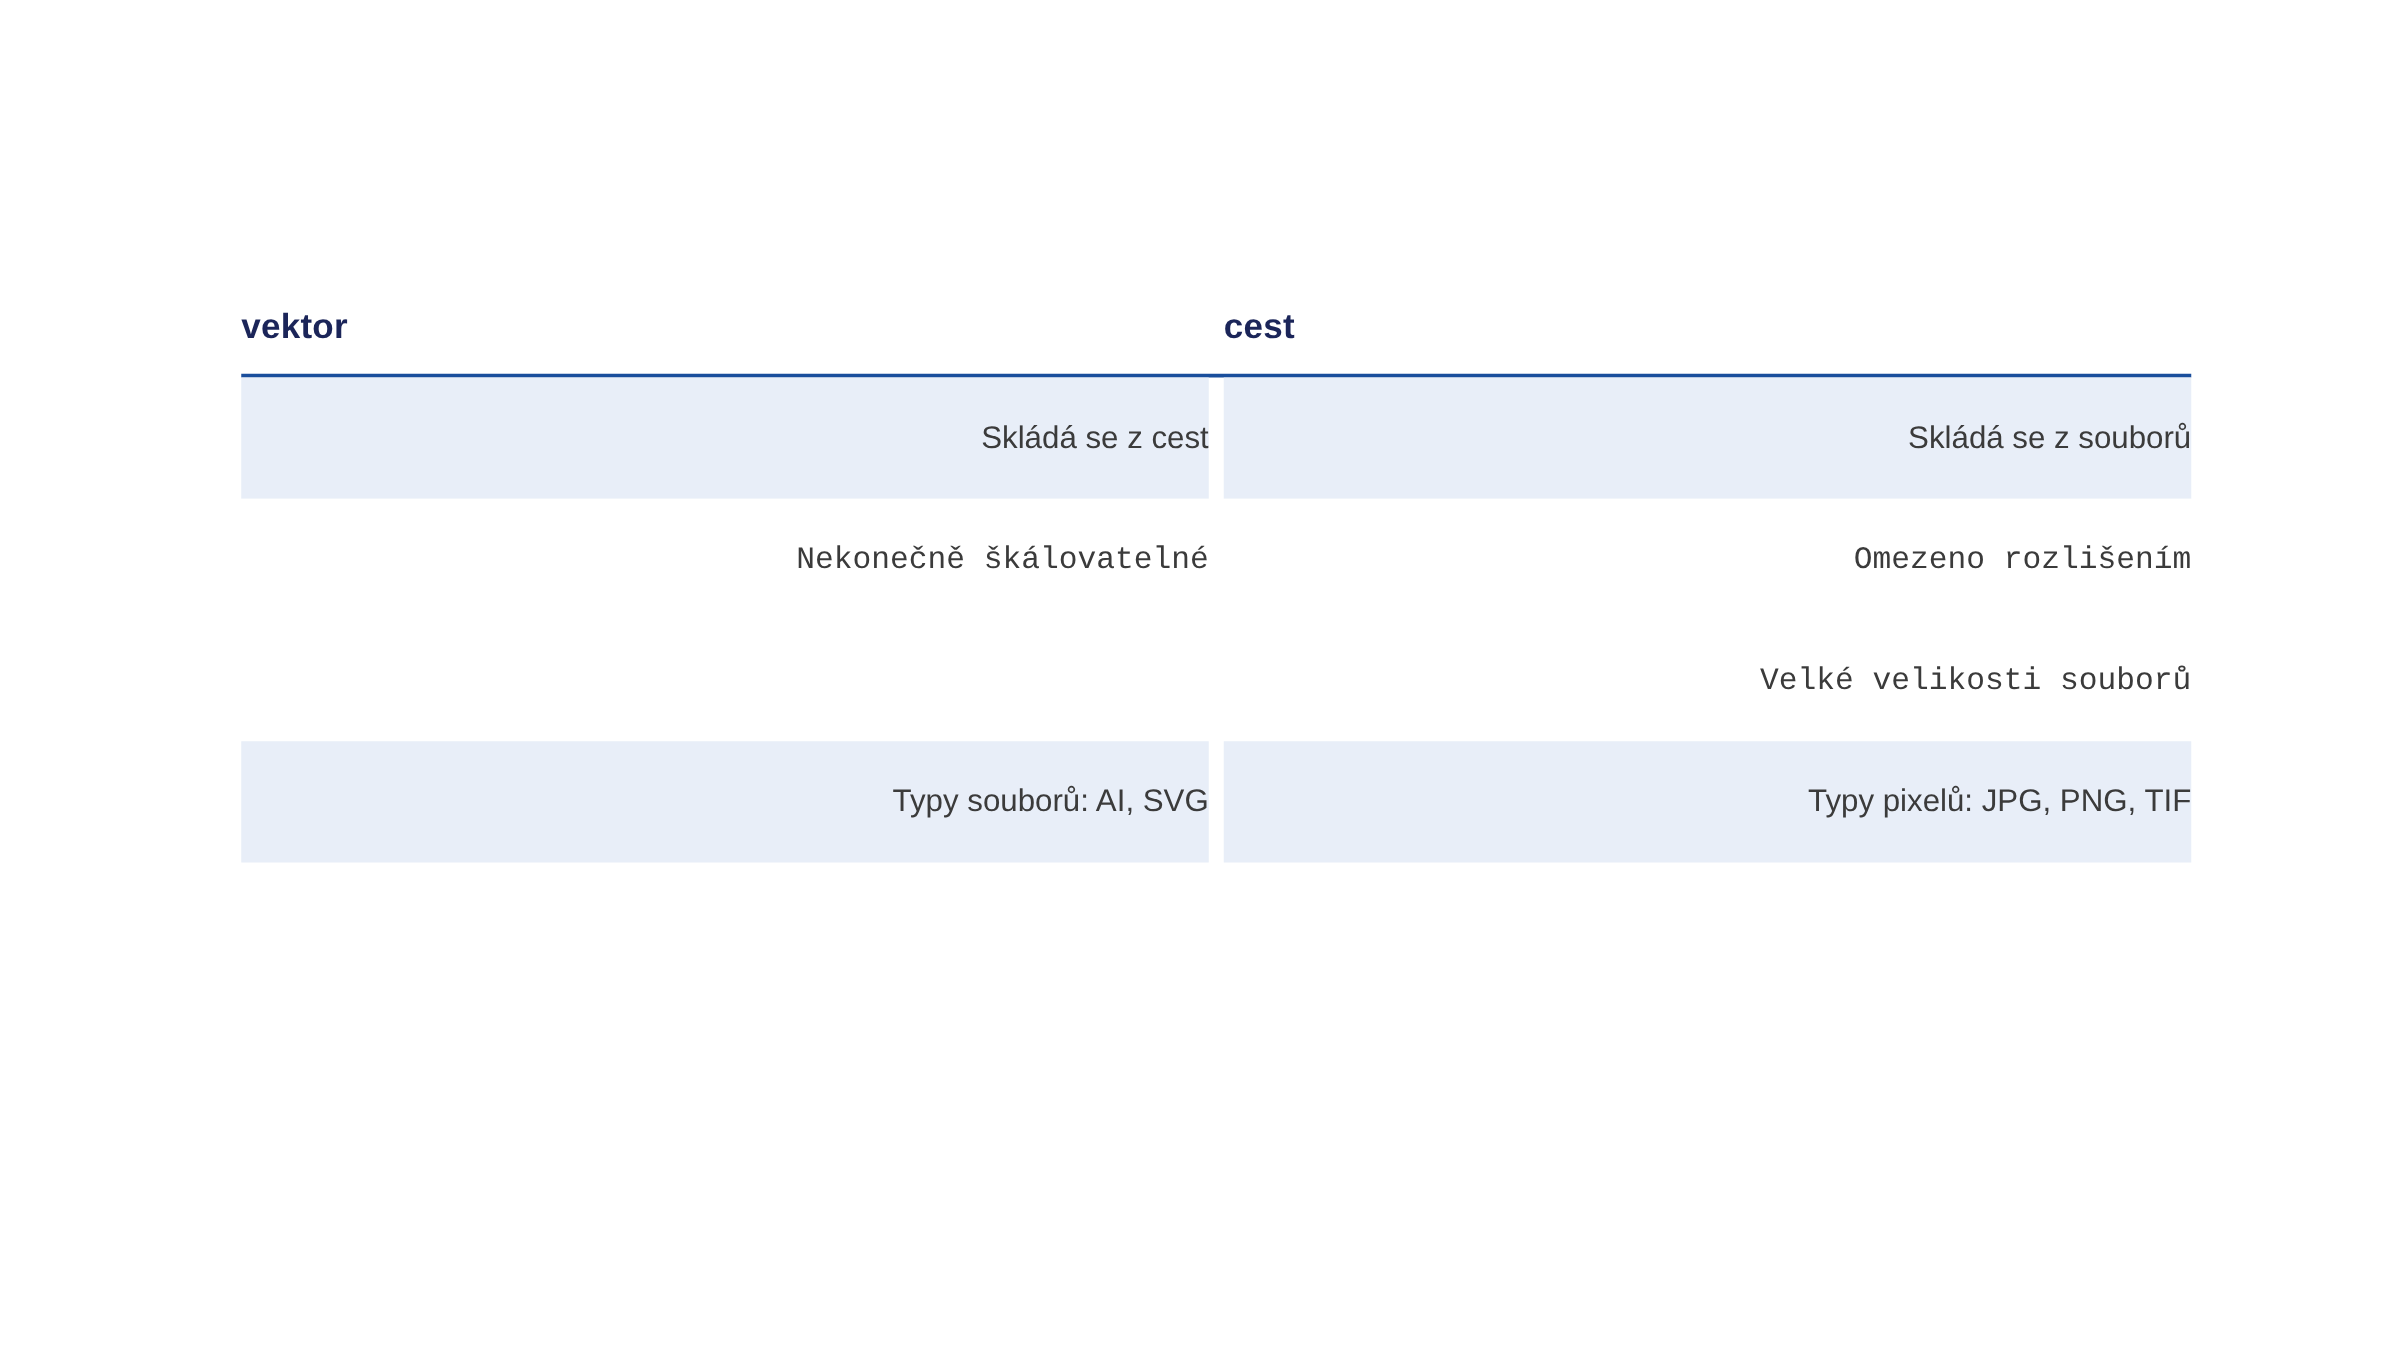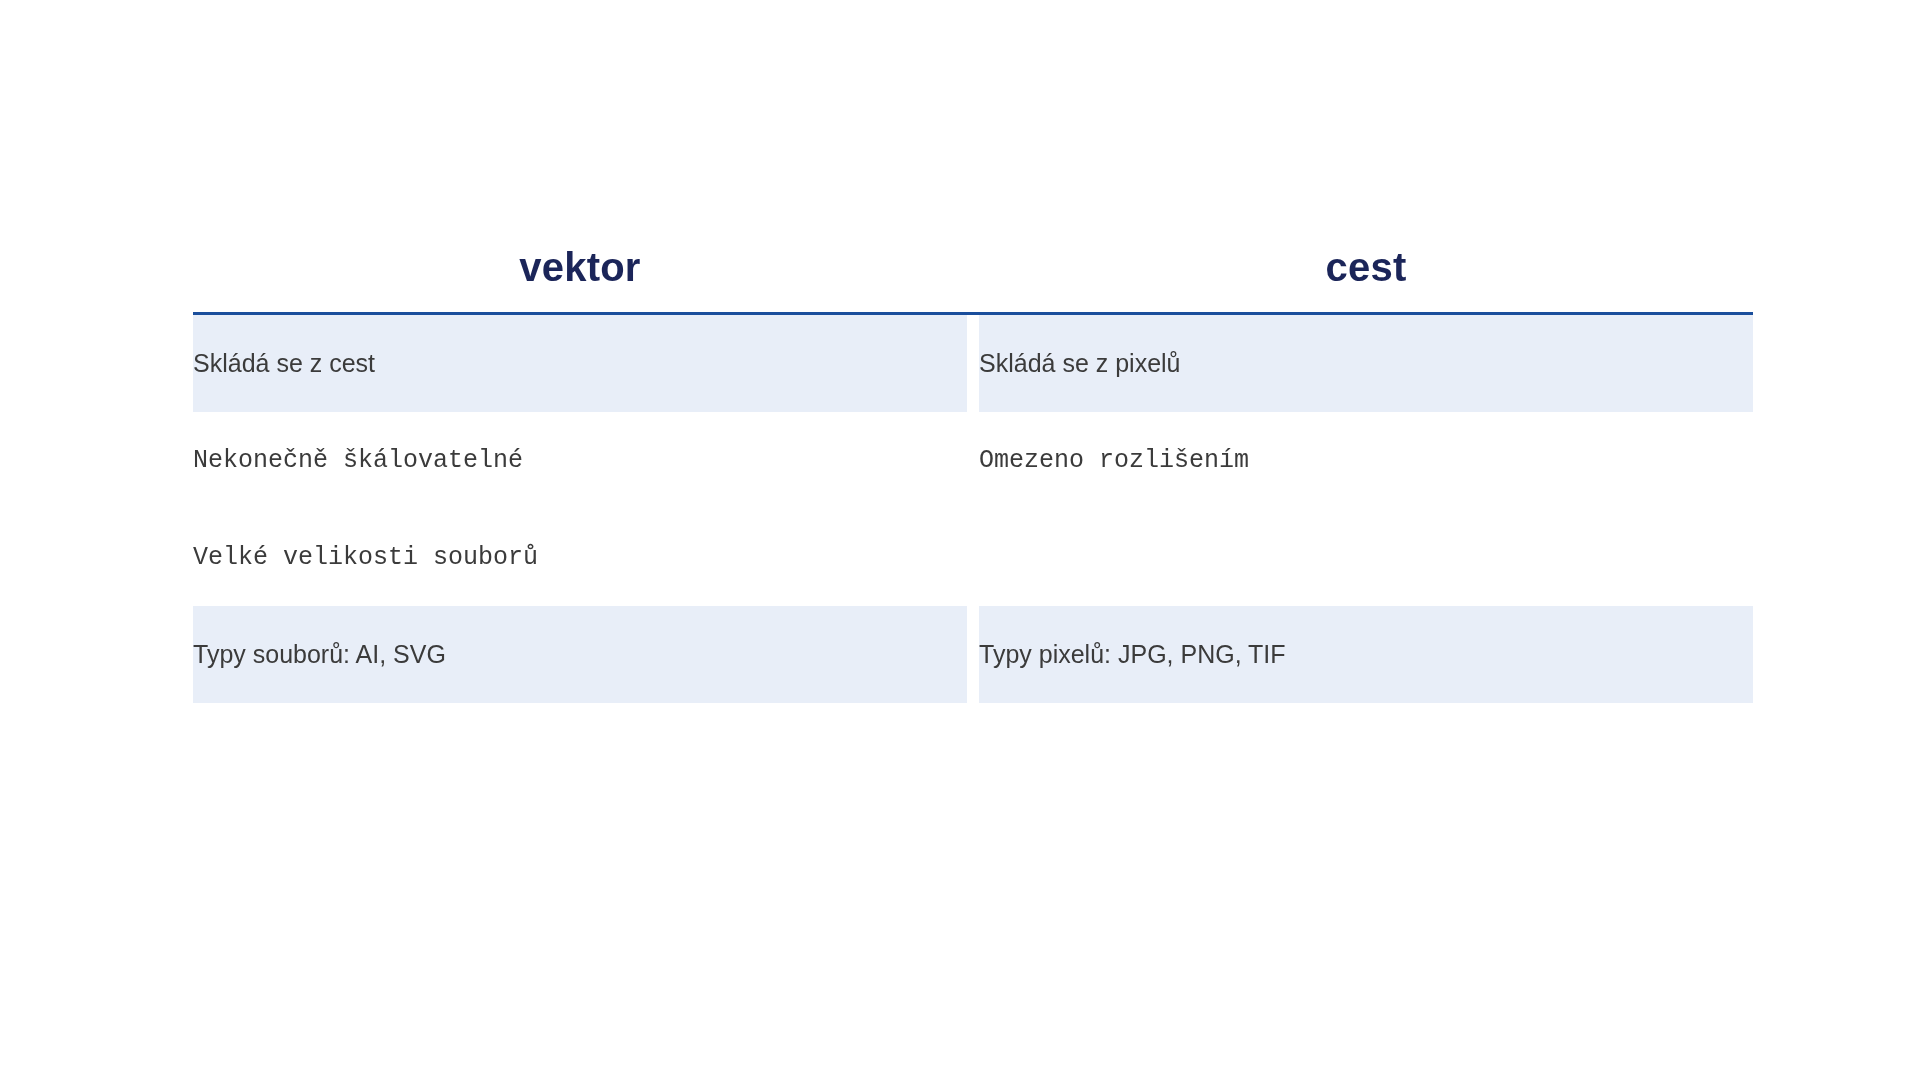--- a/index.html
+++ b/index.html
@@ -25,41 +25,41 @@
     top: 245px;
     width: 1560px;
   }
   .head-row {
     display: flex;
     width: 100%;
     gap: 12px;
   }
   .head-cell {
     flex: 1 1 0;
-    text-align: center;
-    font-size: 40px;
+    text-align: left;
+    font-size: 28px;
     font-weight: bold;
     color: #1b2559;
     letter-spacing: 0.2px;
     padding-bottom: 22px;
   }
   .head-rule {
     height: 3px;
     background: #1a4e9c;
     width: 100%;
     margin-bottom: 0px;
   }
   .data-row {
     display: flex;
     width: 100%;
     gap: 12px;
   }
   .cell {
     flex: 1 1 0;
-    text-align: left;
+    text-align: right;
     font-size: 25px;
     color: #3b3b3b;
     height: 97px;
     line-height: 97px;
     white-space: nowrap;
     overflow: hidden;
   }
   .row-shaded .cell {
     background: #e8eef8;
   }
@@ -76,21 +76,21 @@
 
     <div class="head-row">
       <div class="head-cell">vektor</div>
       <div class="head-cell">cest</div>
     </div>
 
     <div class="head-rule"></div>
 
     <div class="data-row row-shaded">
       <div class="cell">Skládá se z cest</div>
-      <div class="cell">Skládá se z pixelů</div>
+      <div class="cell">Skládá se z souborů</div>
     </div>
 
     <div class="data-row row-plain">
       <div class="cell">Nekonečně škálovatelné</div>
       <div class="cell">Omezeno rozlišením</div>
     </div>
 
 
     <div class="data-row row-plain">
       <div class="cell">Velké velikosti souborů</div>

